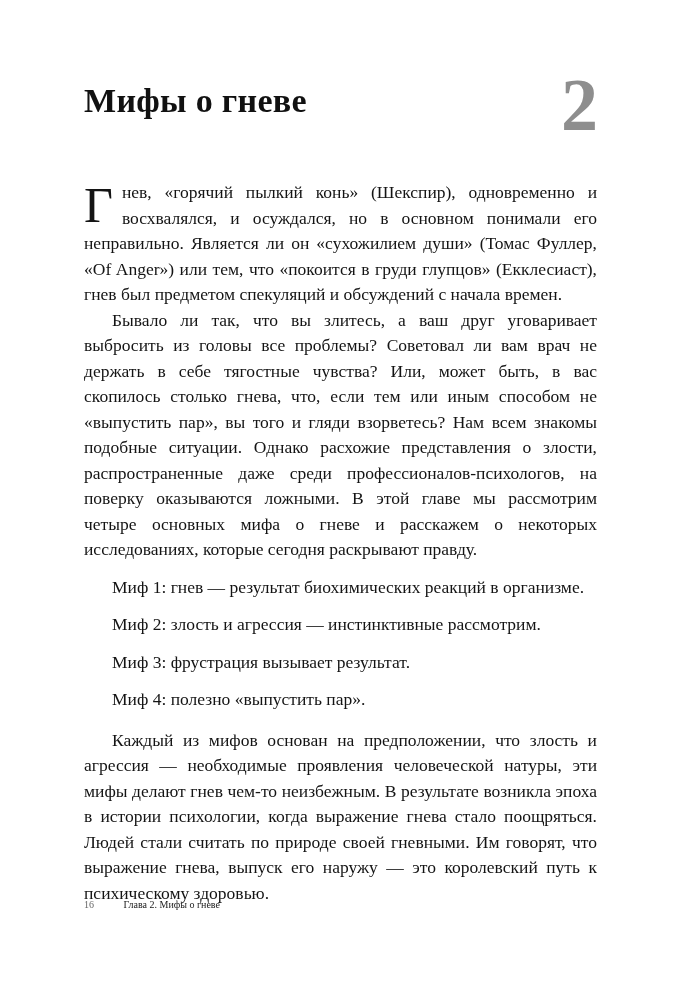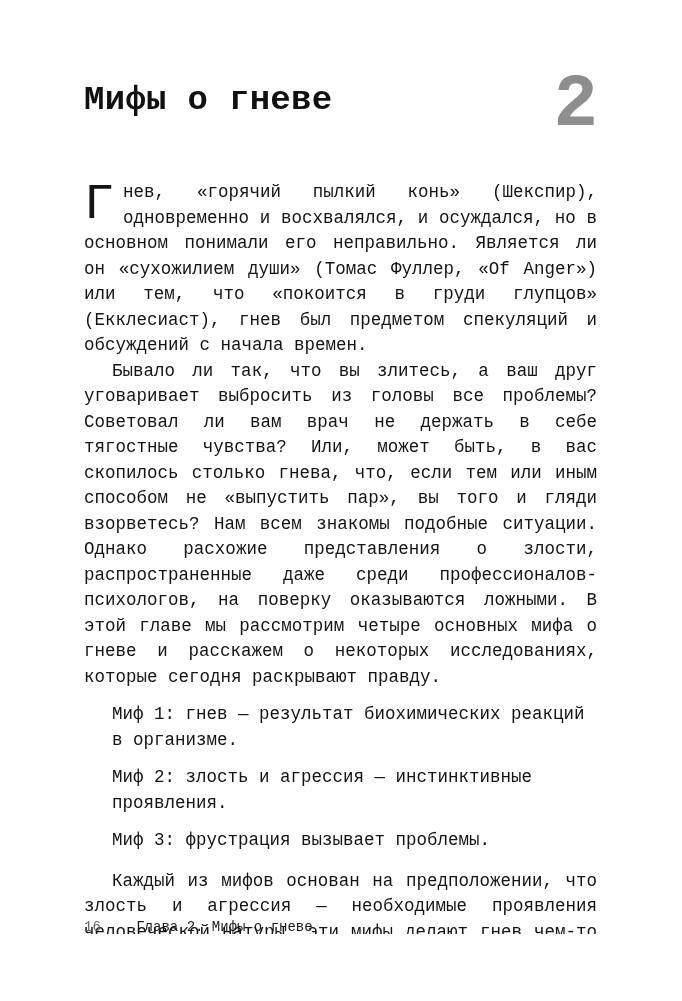--- a/index.html
+++ b/index.html
@@ -5,21 +5,21 @@
   html, body {
     margin: 0;
     padding: 0;
     background: #ffffff;
   }
   .page {
     position: relative;
     width: 682px;
     height: 934px;
     background: #ffffff;
-    font-family: Liberation Mono, monospace;
+    font-family: Liberation Serif, serif;
     color: #141414;
     overflow: hidden;
     box-sizing: border-box;
   }
   .chapter-header {
     display: flex;
     justify-content: space-between;
     align-items: flex-start;
     margin: 68px 84px 0 84px;
   }
@@ -61,22 +61,22 @@
     margin: 8px 0 15px 0;
     text-align: left;
   }
   .myth-list p {
     padding-left: 28px;
     margin-top: 12px;
   }
   .page-footer {
     position: absolute;
     left: 84px;
-    top: 918px;
-    font-size: 14px;
+    top: 896px;
+    font-size: 10px;
     line-height: 18px;
   }
   .page-number {
     color: #666666;
     margin-right: 27px;
   }
   .running-title {
     color: #1a1a1a;
   }
 </style>
@@ -93,22 +93,23 @@
   <main class="content">
 
     <p class="first-para">
       <span class="dropcap">Г</span><span>нев, «горячий пылкий конь» (Шекспир), одновременно и восхвалялся, и осуждался, но в основном понимали его неправильно. Является ли он «сухожилием души» (Томас Фуллер, «Of Anger») или тем, что «покоится в груди глупцов» (Екклесиаст), гнев был предметом спекуляций и обсуждений с начала времен.</span>
     </p>
 
     <p class="indent">Бывало ли так, что вы злитесь, а ваш друг уговаривает выбросить из головы все проблемы? Советовал ли вам врач не держать в себе тягостные чувства? Или, может быть, в вас скопилось столько гнева, что, если тем или иным способом не «выпустить пар», вы того и гляди взорветесь? Нам всем знакомы подобные ситуации. Однако расхожие представления о злости, распространенные даже среди профессионалов-психологов, на поверку оказываются ложными. В этой главе мы рассмотрим четыре основных мифа о гневе и расскажем о некоторых исследованиях, которые сегодня раскрывают правду.</p>
 
     <div class="myth-list">
       <p>Миф 1: гнев — результат биохимических реакций в организме.</p>
-      <p>Миф 2: злость и агрессия — инстинктивные проявления.</p>
-      <p>Миф 3: фрустрация вызывает проблемы.</p>
+      <p>Миф 2: злость и агрессия — инстинктивные рассмотрим.</p>
+      <p>Миф 3: фрустрация вызывает результат.</p>
+      <p>Миф 4: полезно «выпустить пар».</p>
     </div>
 
     <p class="indent">Каждый из мифов основан на предположении, что злость и агрессия — необходимые проявления человеческой натуры, эти мифы делают гнев чем-то неизбежным. В результате возникла эпоха в истории психологии, когда выражение гнева стало поощряться. Людей стали считать по природе своей гневными. Им говорят, что выражение гнева, выпуск его наружу — это королевский путь к психическому здоровью.</p>
 
 
   </main>
 
   <footer class="page-footer">
     <span class="page-number">16</span>
     <span class="running-title">Глава 2. Мифы о гневе</span>

